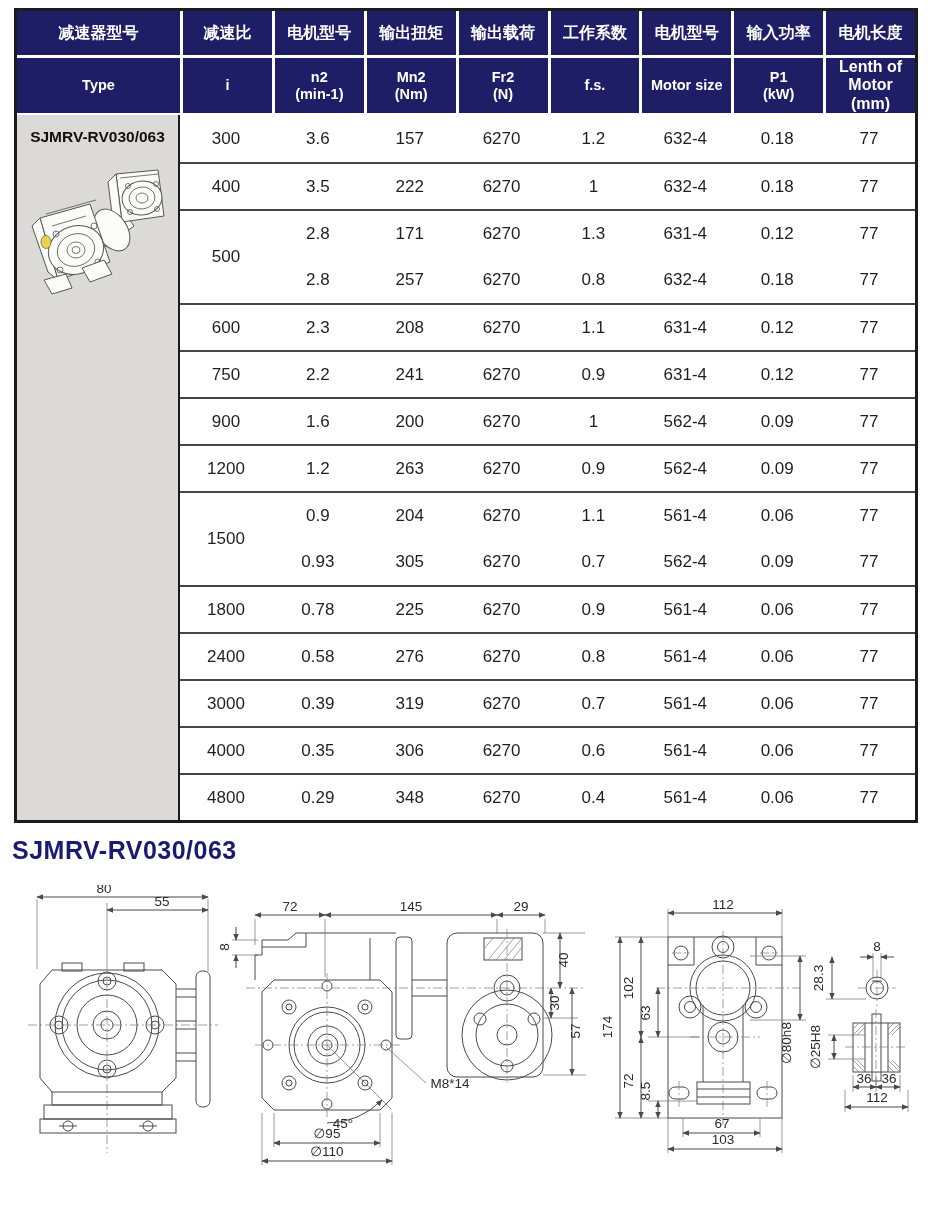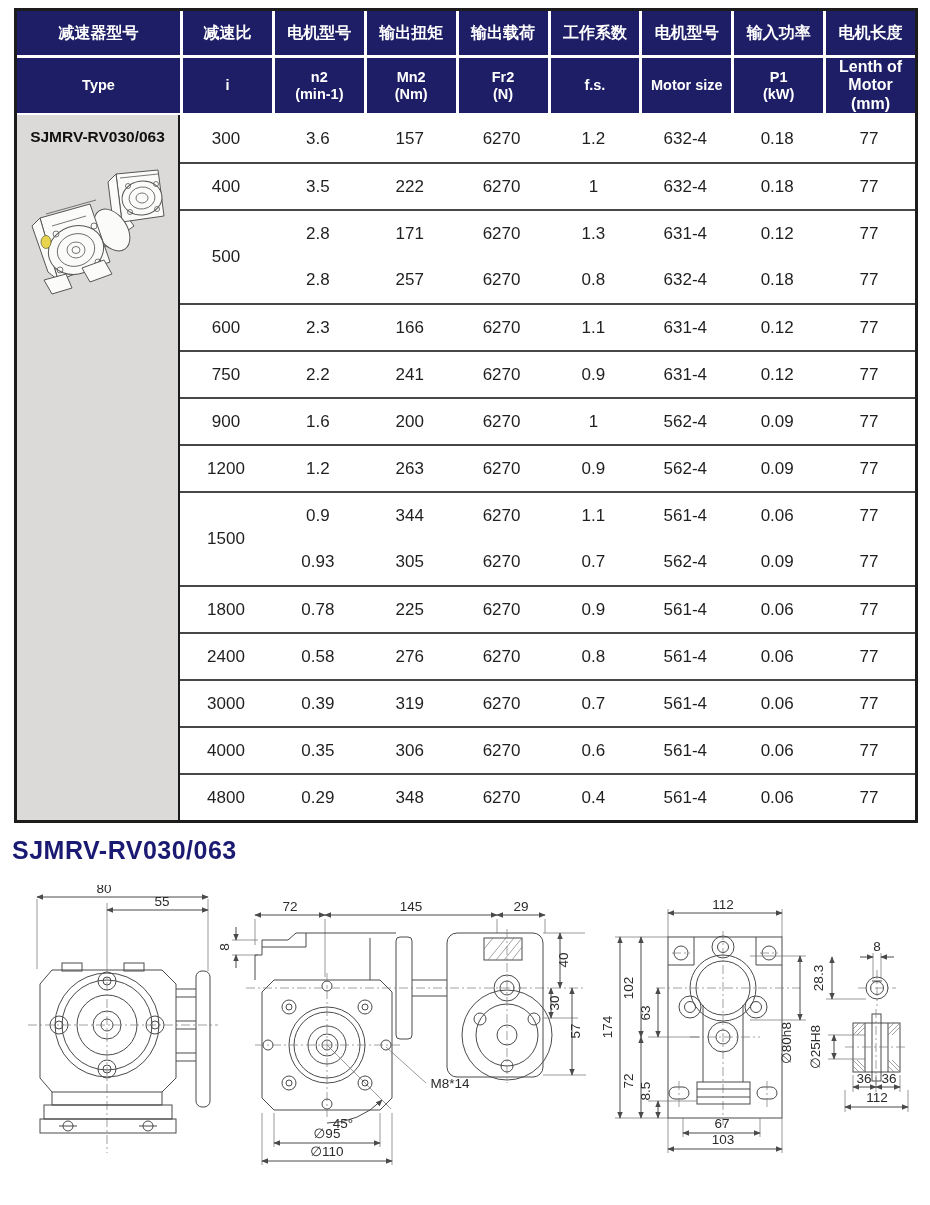--- a/index.html
+++ b/index.html
@@ -176,21 +176,21 @@
           <td>257</td>
           <td>6270</td>
           <td>0.8</td>
           <td>632-4</td>
           <td>0.18</td>
           <td>77</td>
         </tr>
         <tr class="div">
           <td>600</td>
           <td>2.3</td>
-          <td>166</td>
+          <td>208</td>
           <td>6270</td>
           <td>1.1</td>
           <td>631-4</td>
           <td>0.12</td>
           <td>77</td>
         </tr>
         <tr class="div">
           <td>750</td>
           <td>2.2</td>
           <td>241</td>
@@ -216,21 +216,21 @@
           <td>263</td>
           <td>6270</td>
           <td>0.9</td>
           <td>562-4</td>
           <td>0.09</td>
           <td>77</td>
         </tr>
         <tr class="div">
           <td rowspan="2">1500</td>
           <td>0.9</td>
-          <td>344</td>
+          <td>204</td>
           <td>6270</td>
           <td>1.1</td>
           <td>561-4</td>
           <td>0.06</td>
           <td>77</td>
         </tr>
         <tr>
           <td>0.93</td>
           <td>305</td>
           <td>6270</td>

